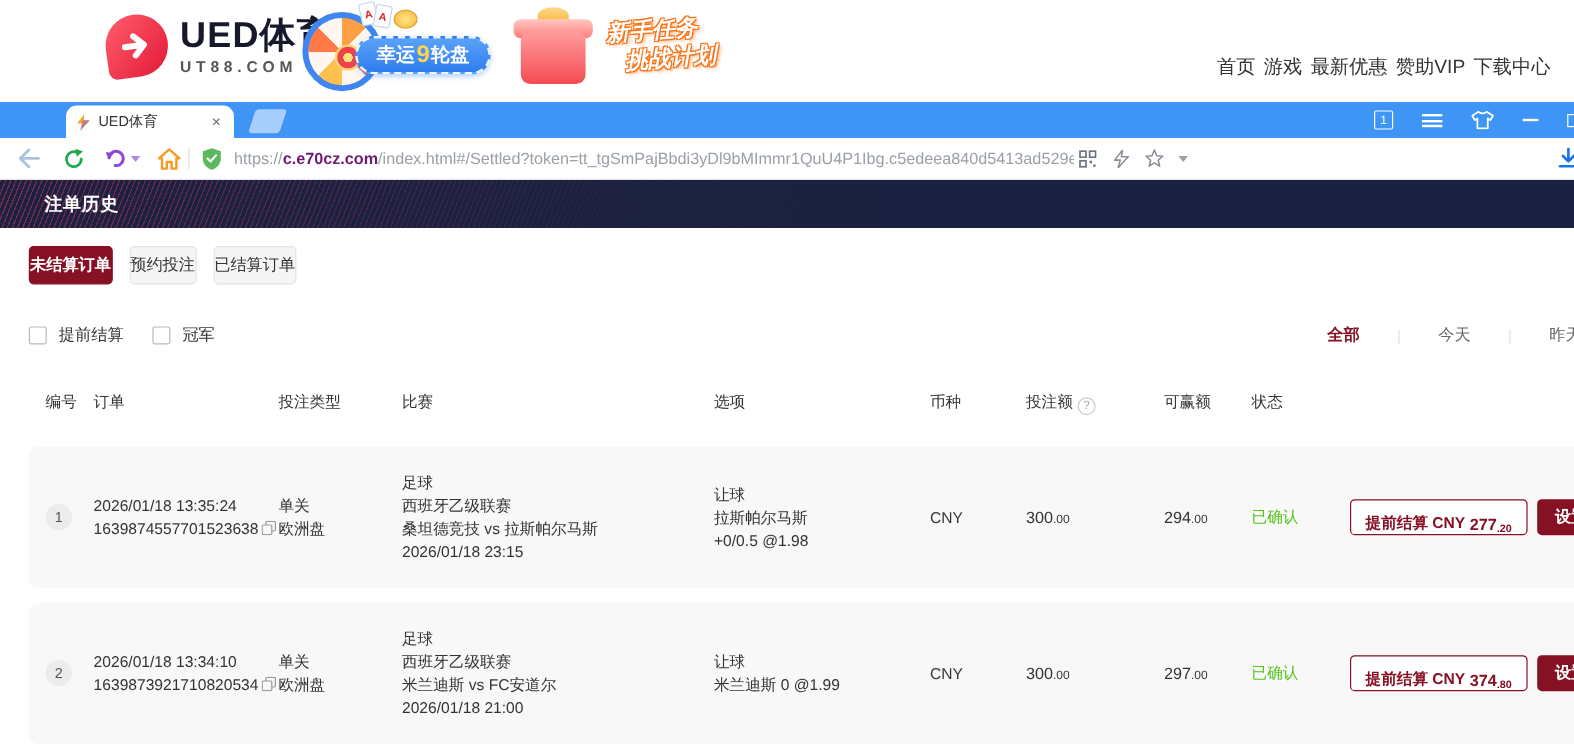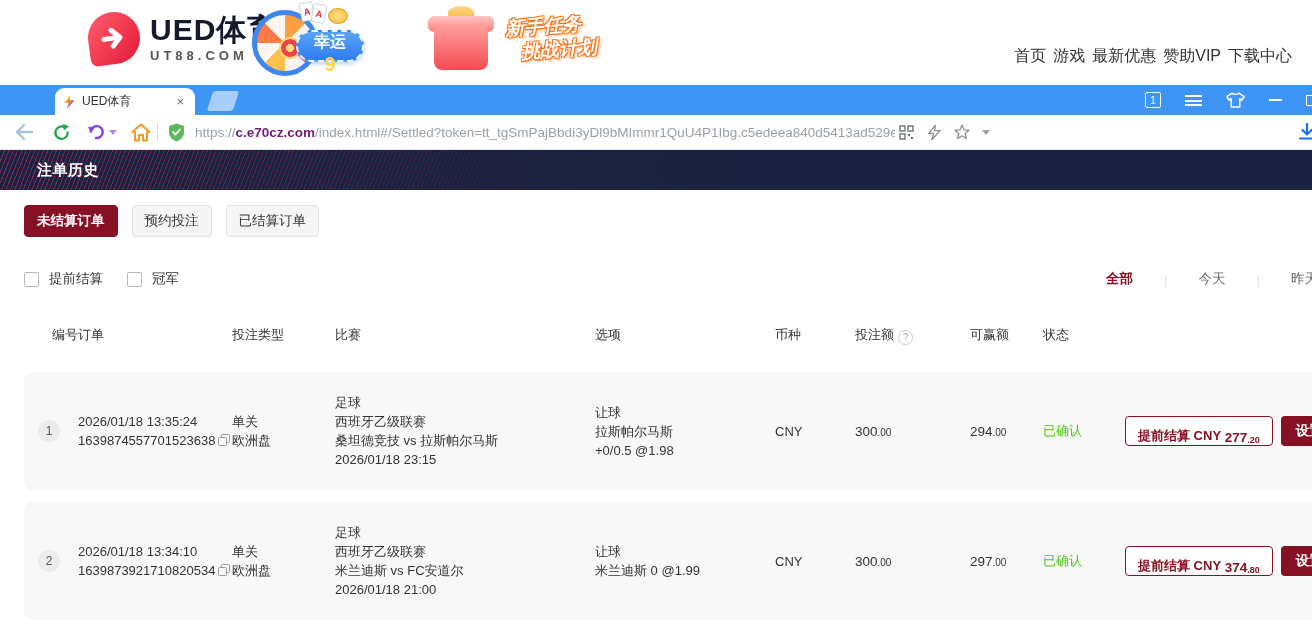--- a/index.html
+++ b/index.html
@@ -15,21 +15,21 @@
   .logo-domain { font-size:13px; color:#555; letter-spacing:4px; font-weight:bold; margin-top:2px; }
 
   .promo-roulette { position:absolute; left:252px; top:2px; width:180px; height:80px; }
   .wheel { position:absolute; left:0; top:8px; width:66px; height:66px; border-radius:50%; border:5px solid #3f86f0;
     background:conic-gradient(#ff9f43 0 45deg,#fff7ef 45deg 90deg,#ff6b57 90deg 135deg,#fff7ef 135deg 180deg,#ffc04d 180deg 225deg,#fff7ef 225deg 270deg,#ff7a45 270deg 315deg,#fff7ef 315deg 360deg); }
   .wheel-hub { position:absolute; left:22px; top:22px; width:22px; height:22px; border-radius:50%; background:radial-gradient(#ffe27a 30%,#f3404d 32%); border:2px solid #ffd76e; }
   .deco-card { position:absolute; width:14px; height:19px; background:#fff; border:1px solid #c9d6ea; border-radius:2px; font-size:9px; color:#d22; text-align:center; line-height:18px; font-weight:bold; }
   .deco-coin { position:absolute; left:76px; top:6px; width:20px; height:16px; border-radius:50%; background:radial-gradient(#ffe584,#f5b63c); border:1px solid #e0a22e; }
   .promo-pill { position:absolute; left:44px; top:28px; height:32px; padding:0 16px; border-radius:17px;
     background:linear-gradient(180deg,#5aa2f8,#2e7df0); border:2px dashed rgba(255,255,255,.9);
-    display:flex; align-items:center; font-size:16px; font-weight:bold; color:#fff; white-space:nowrap; box-shadow:0 2px 4px rgba(47,125,240,.35);flex-direction:column; }
+    display:flex; align-items:center; font-size:16px; font-weight:bold; color:#fff; white-space:nowrap; box-shadow:0 2px 4px rgba(47,125,240,.35); }
   .promo-pill .num { color:#ffd34d; font-size:20px; margin:0 1px; }
 
   .promo-gift { position:absolute; left:420px; top:0; width:200px; height:85px; }
   .gift-body { position:absolute; left:14px; top:26px; width:54px; height:44px; border-radius:8px; background:linear-gradient(180deg,#ff9d9d,#f34b52); }
   .gift-lid { position:absolute; left:8px; top:16px; width:66px; height:16px; border-radius:6px; background:linear-gradient(180deg,#ffc7c2,#ff7d7a); }
   .gift-bow { position:absolute; left:28px; top:6px; width:26px; height:14px; border-radius:50% 50% 0 0; background:linear-gradient(180deg,#ffd98a,#f5b63c); }
   .gift-text { position:absolute; left:86px; top:14px; transform:rotate(-4deg); font-style:italic; font-weight:bold; font-size:19px; line-height:24px; color:#fff;
     text-shadow:-1px -1px 0 #f97316,1px -1px 0 #f97316,-1px 1px 0 #f97316,1px 1px 0 #f97316,2px 2px 3px rgba(249,115,22,.6); white-space:nowrap; }
   .gift-text div:last-child { margin-left:14px; }
 
@@ -61,36 +61,36 @@
   .pagebar { position:absolute; left:0; top:150px; width:1312px; height:40px; background-color:#1b2140;
     background-image:linear-gradient(90deg, rgba(27,33,64,0) 0%, rgba(27,33,64,.92) 40%, #1b2140 56%),
       repeating-linear-gradient(112deg, rgba(207,52,84,.55) 0px, rgba(207,52,84,.55) 1px, rgba(27,33,64,0) 1px, rgba(27,33,64,0) 4px);
     display:flex; align-items:center; }
   .page-title { color:#fff; font-size:15px; font-weight:bold; margin-left:37px; letter-spacing:.5px; }
 
   
   .content { position:absolute; left:0; top:190px; width:1312px; height:439px; background:#fff; }
 
   .tabs { position:absolute; left:24px; top:15px; display:flex; gap:14px; }
-  .tab-btn { height:32px; padding:0 12px; border-radius:4px; font-size:13.5px; display:flex; align-items:center; background:#f5f5f6; border:1px solid #e4e4e6; color:#333; cursor:pointer;text-align:center; }
+  .tab-btn { height:32px; padding:0 0; border-radius:4px; font-size:13.5px; display:flex; align-items:center; background:#f5f5f6; border:1px solid #e4e4e6; color:#333; cursor:pointer;text-align:center; }
   .tab-btn.active { background:#861024; border-color:#861024; color:#fff; font-weight:bold; }
 
   .filter-row { position:absolute; left:24px; top:80px; display:flex; align-items:center; gap:10px; font-size:13.5px; color:#333; }
   .checkbox { width:15px; height:15px; border:1px solid #b9b9bd; border-radius:2px; background:#fff; }
   .cb-label { margin-right:14px; }
   .date-filters { position:absolute; left:1106px; top:80px; display:flex; align-items:center; gap:31px; font-size:13.5px; color:#666; white-space:nowrap; }
   .df-sep { color:#e3e3e5; }
   .df-item { cursor:pointer; }
   .df-item.active { color:#861024; font-weight:bold; }
 
   .thead { position:absolute; left:24px; top:136px; width:1320px; display:flex; font-size:13px; color:#333; padding-left:14px; }
   .trow { position:absolute; left:24px; width:1320px; height:118px; background:#f8f8f9; border-radius:8px; display:flex; align-items:center; padding-left:14px; font-size:13px; color:#333; }
   .row-1 { top:182px; } .row-2 { top:312px; }
 
-  .col-no { width:40px;text-align:right; } .col-order { width:154px; } .col-type { width:103px; } .col-match { width:260px; }
+  .col-no { width:40px; } .col-order { width:154px; } .col-type { width:103px; } .col-match { width:260px; }
   .col-option { width:180px; } .col-cur { width:80px; } .col-bet { width:115px; } .col-win { width:73px; }
   .col-status { width:82px; } .col-actions { width:213px; display:flex; gap:8px; align-items:center; }
 
   .line { line-height:19px; }
   .badge { width:22px; height:22px; border-radius:50%; background:#ececee; color:#555; font-size:12px; display:flex; align-items:center; justify-content:center; }
   .copy-icon { display:inline-block; vertical-align:-1px; margin-left:3px; }
   .num-int { font-size:13.5px; } .num-dec { font-size:10px; }
   .status-ok { color:#52c41a; }
   .help-circle { display:inline-flex; width:15px; height:15px; border:1px solid #ccc; border-radius:50%; font-size:10px; color:#aaa; align-items:center; justify-content:center; margin-left:4px; vertical-align:-2px; }
 

